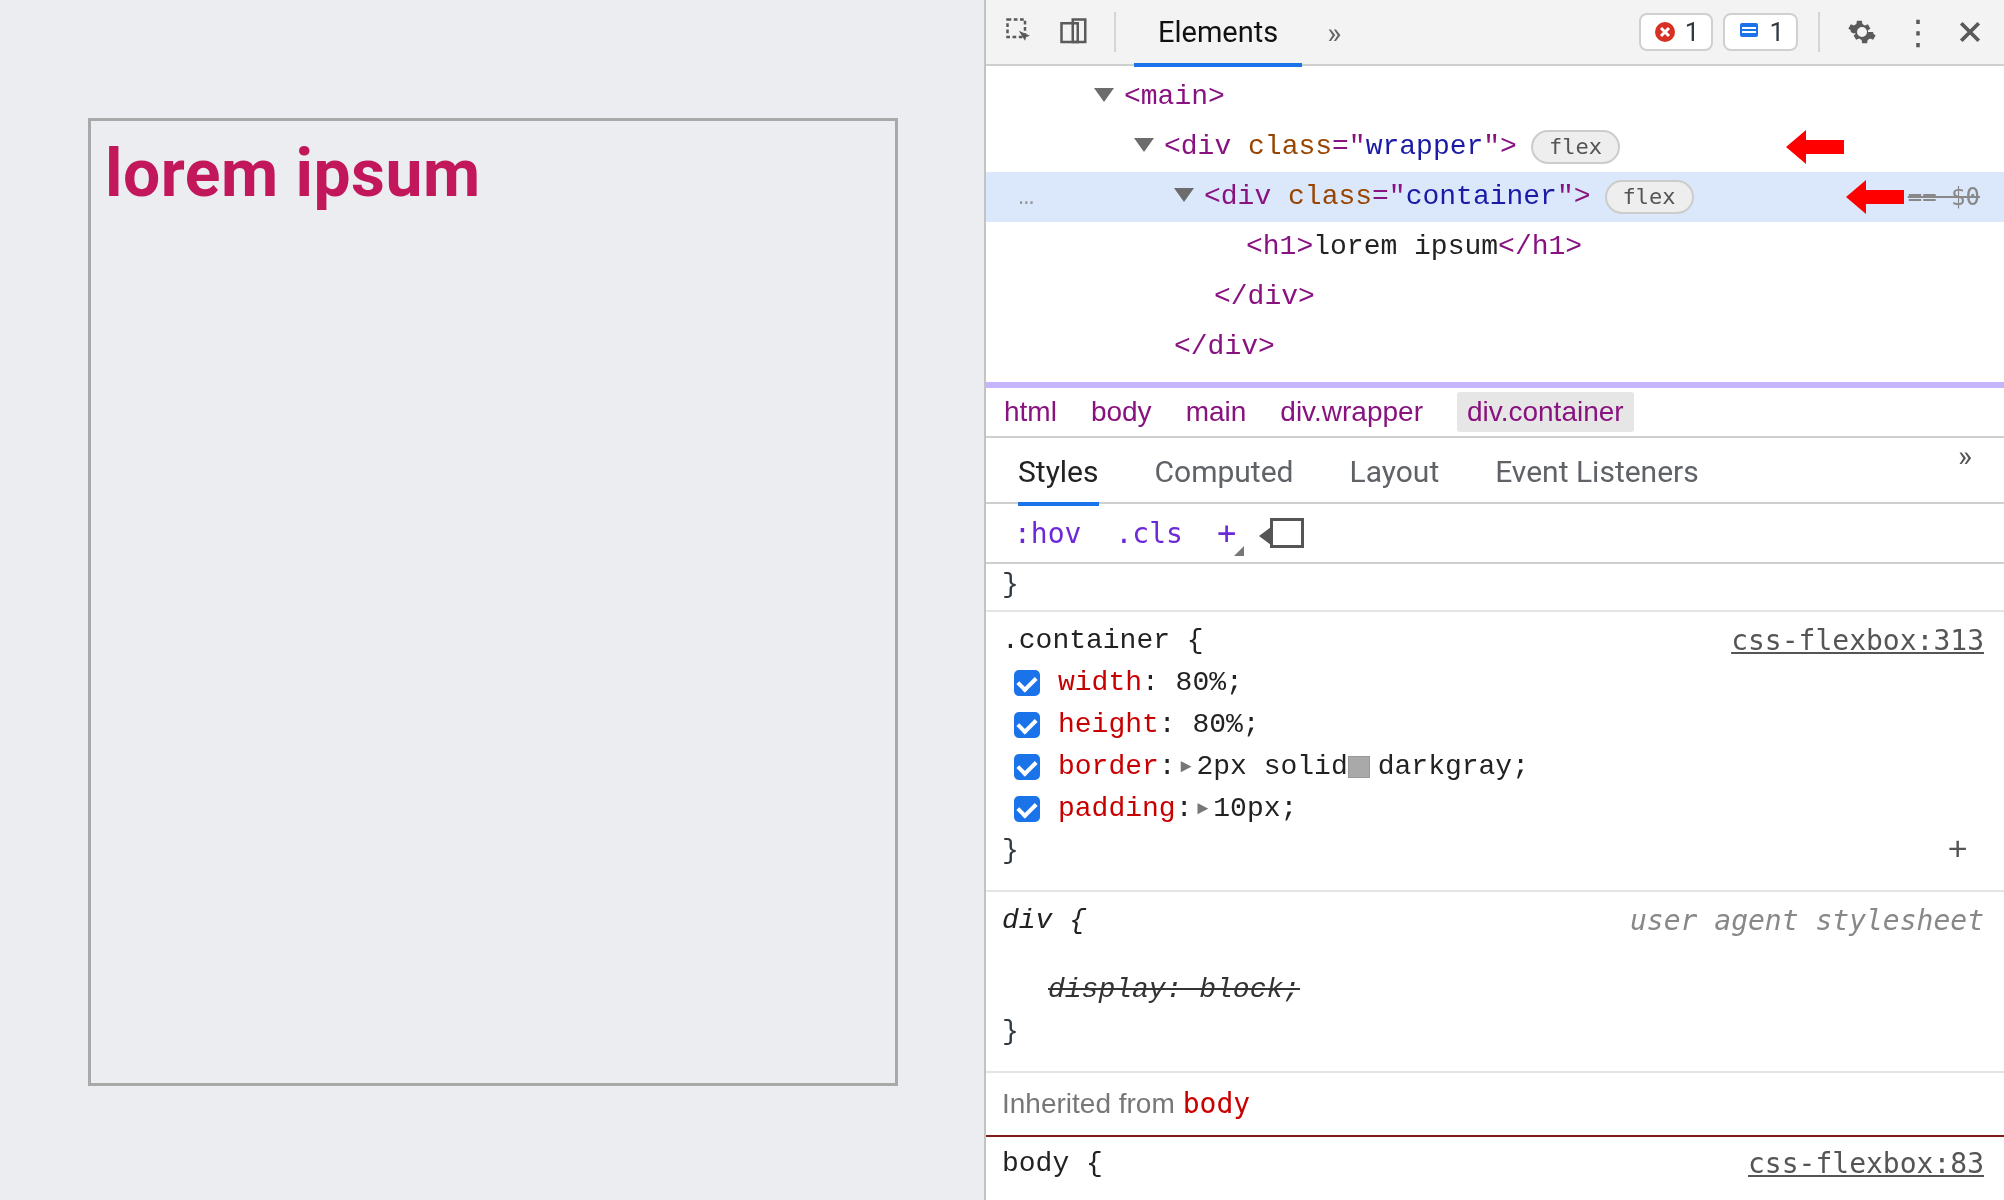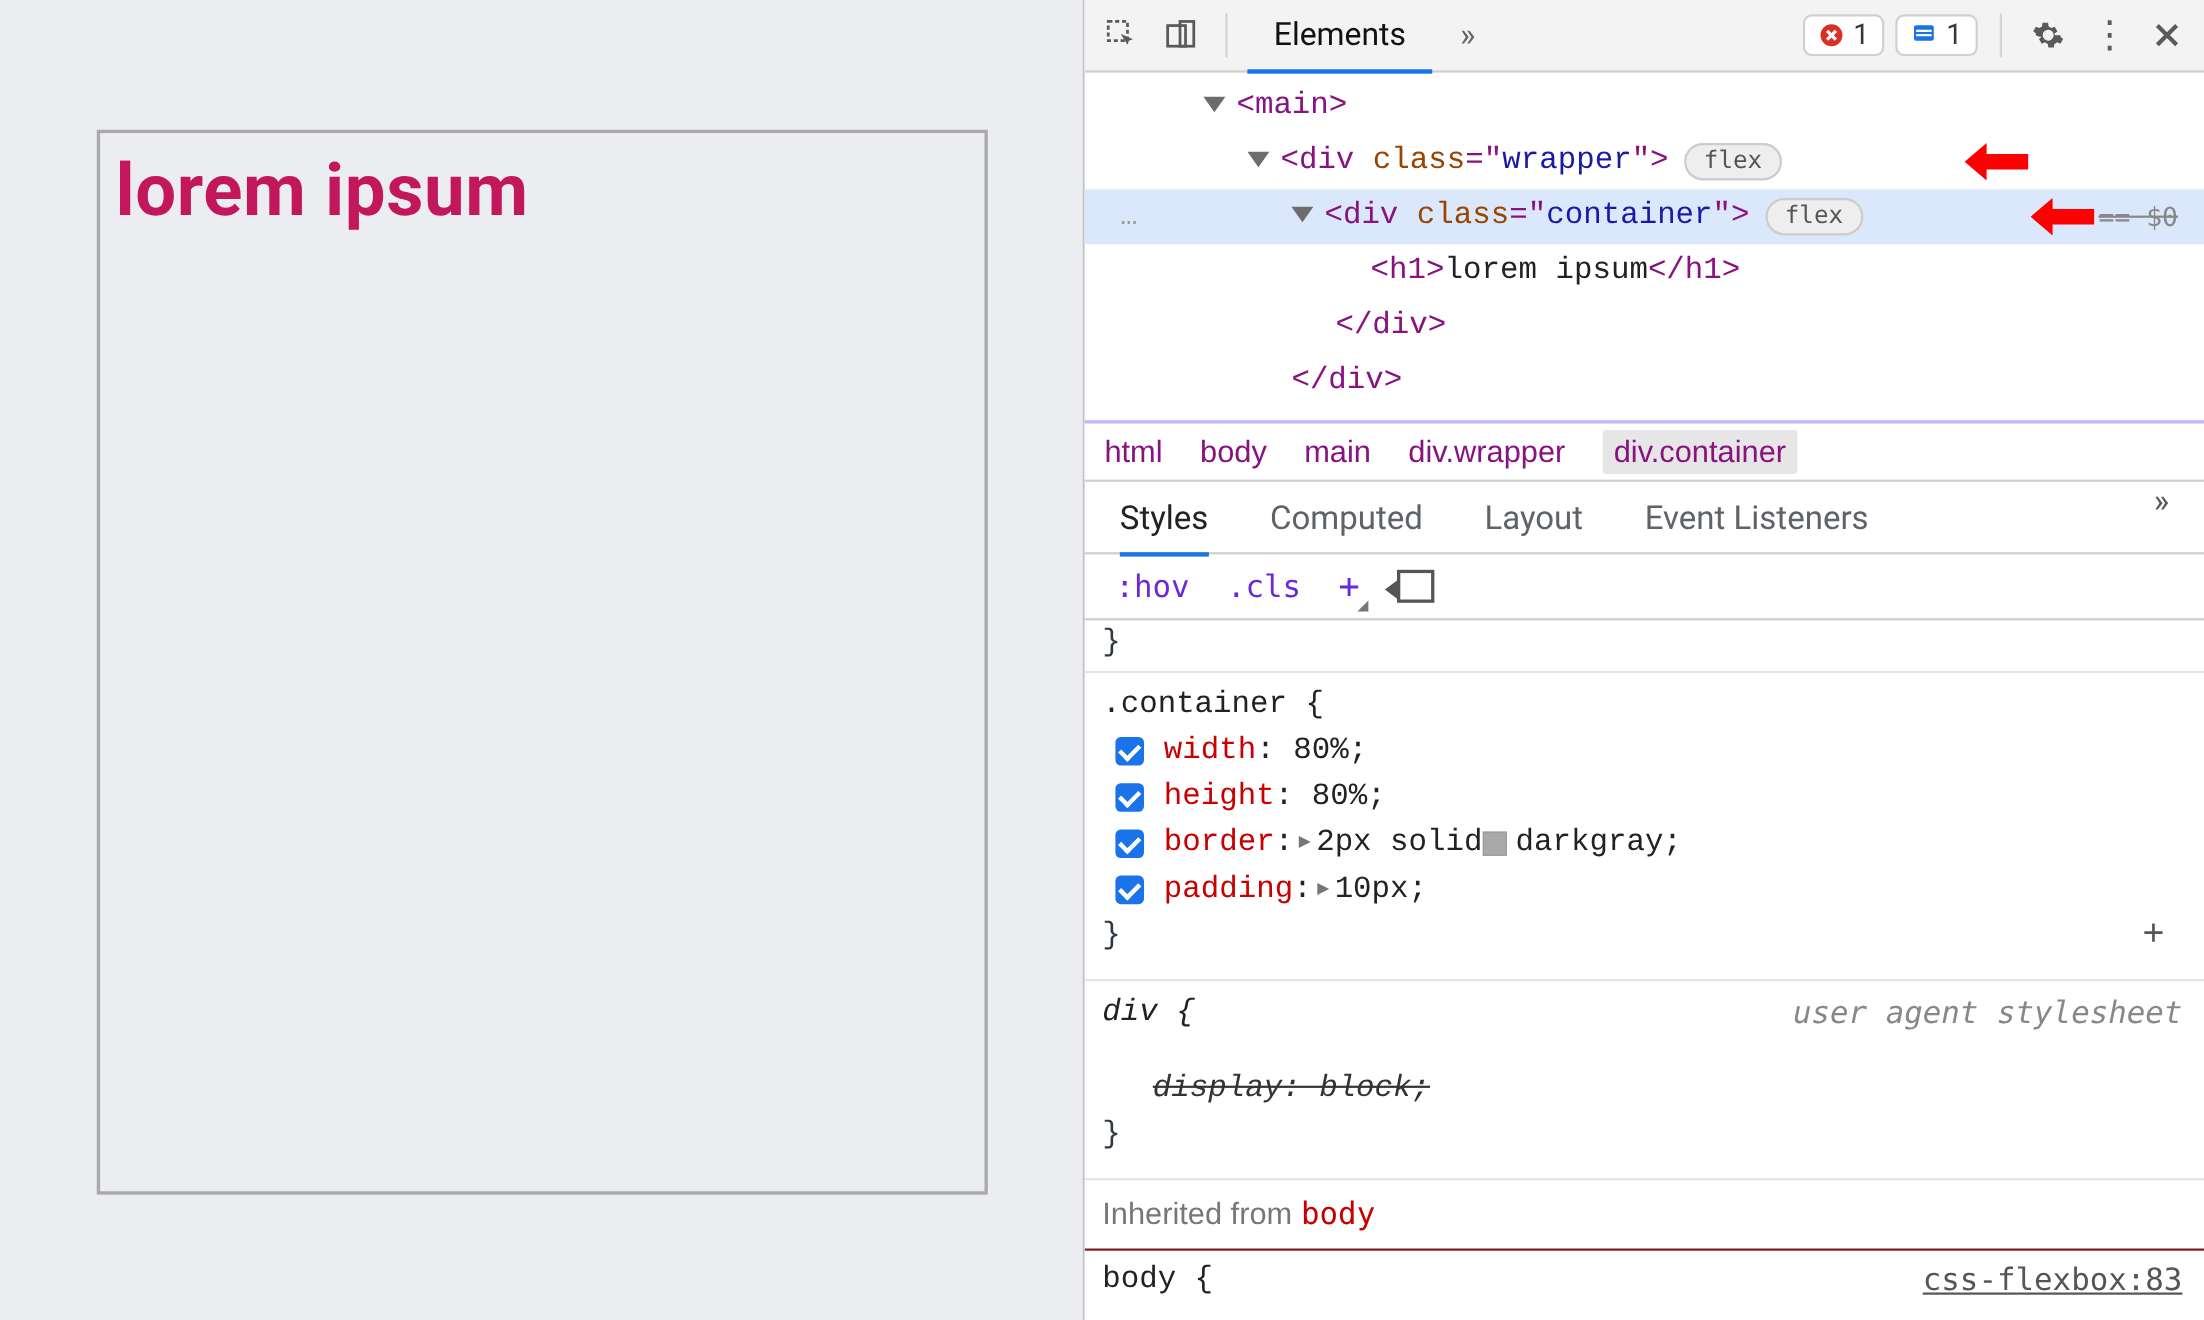--- a/index.html
+++ b/index.html
@@ -31,21 +31,21 @@
   .h-punc { color:#881280; }
   .h-tag  { color:#881280; }
   .h-attrn{ color:#994500; }
   .h-attrv{ color:#1a1aa6; }
   .h-text { color:#222; }
   .flex-badge { display:inline-flex; align-items:center; background:#eeeeee; border:2px solid #ccc; border-radius:18px; padding:0 16px; height:34px; font-family:Menlo,Consolas,monospace; font-size:22px; color:#555; margin-left:14px; }
   .sel-end { position:absolute; right:24px; font-family:Menlo,Consolas,monospace; color:#888; text-decoration:line-through; font-size:24px; }
   .red-arrow { position:absolute; width:58px; height:34px; display:flex; align-items:center; }
   .red-arrow svg { width:58px; height:34px; }
   
-  .breadcrumb { height:56px; border-top:3px solid #c4b5fd; border-bottom:2px solid #cfcfcf; display:flex; align-items:center; padding:14px 18px; gap:34px; font-size:28px; background:#fff; }
+  .breadcrumb { height:56px; border-top:6px solid #c4b5fd; border-bottom:2px solid #cfcfcf; display:flex; align-items:center; padding:14px 18px; gap:34px; font-size:28px; background:#fff; }
   .crumb { color:#88127e; font-family:-apple-system,sans-serif; }
   .crumb.sel { background:#e6e6e6; padding:4px 10px; border-radius:3px; color:#88127e; }
   
   .styles-tabs { height:66px; border-bottom:2px solid #cfcfcf; display:flex; align-items:flex-start; gap:56px; padding:0 32px; font-size:30px; color:#5f6368; }
   .styles-tab { height:66px; display:flex; align-items:center; position:relative; }
   .styles-tab.active { color:#222; }
   .styles-tab.active::after { content:""; position:absolute; bottom:-2px; left:0; right:0; height:4px; background:#1a73e8; }
   
   .filter-row { height:60px; border-bottom:2px solid #cfcfcf; display:flex; align-items:center; }
   .filter-input { flex:none; width:595px; height:60px; border:none; border-right:2px solid #ddd; padding:0 18px; font-size:28px; color:#888; background:#fdfdfd; }
@@ -185,20 +185,21 @@
       <span>.cls</span>
       <span class="plus-corner">+</span>
       <span class="rev-step"></span>
     </div>
   </div>
 
   <div class="styles-body">
     <div style="padding:0 16px 4px 16px;border-bottom:2px solid #e4e4e4">}</div>
 
     <div class="rule-block">
+      <span class="rule-src">css-flexbox:313</span>
       <div class="sel-line">.container {</div>
       <div class="decl">
           <span class="chk"></span>
           <span class="prop">width</span>
           <span class="val">: 80%;</span>
         </div>
       <div class="decl">
           <span class="chk"></span>
           <span class="prop">height</span>
           <span class="val">: 80%;</span>

